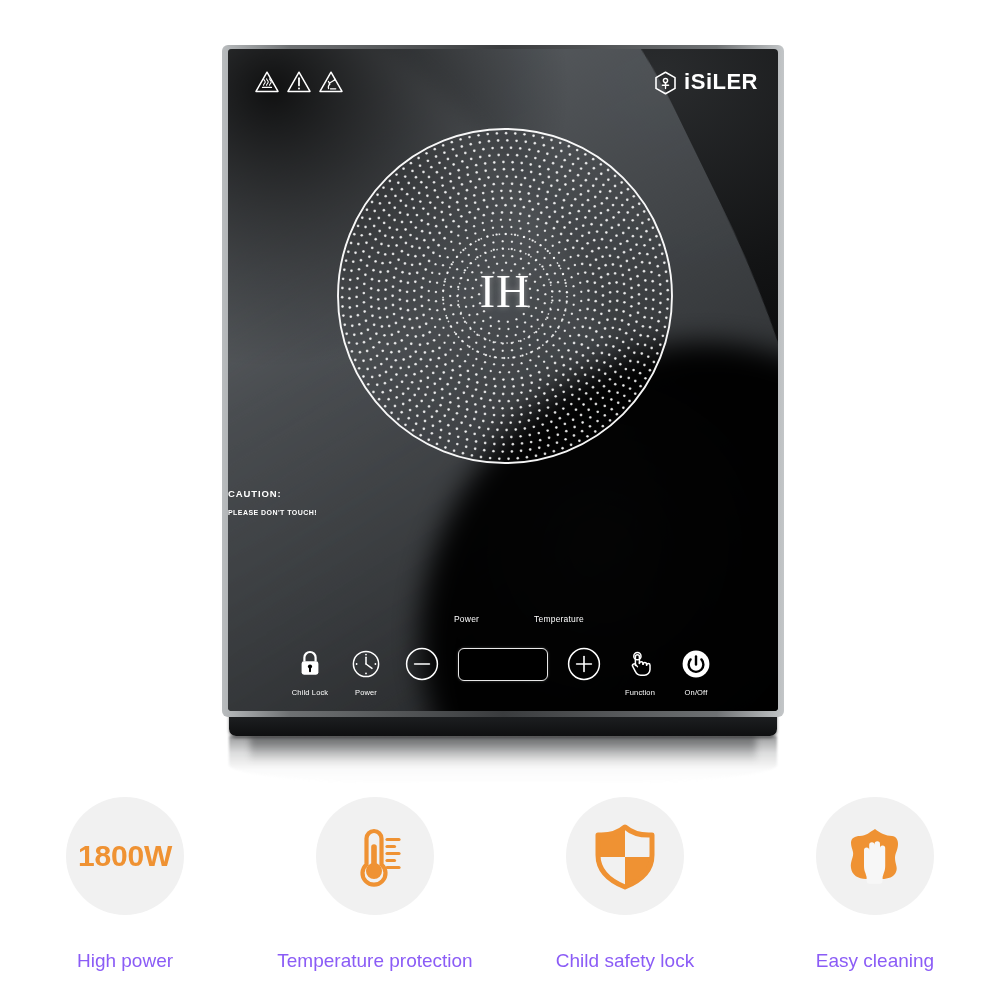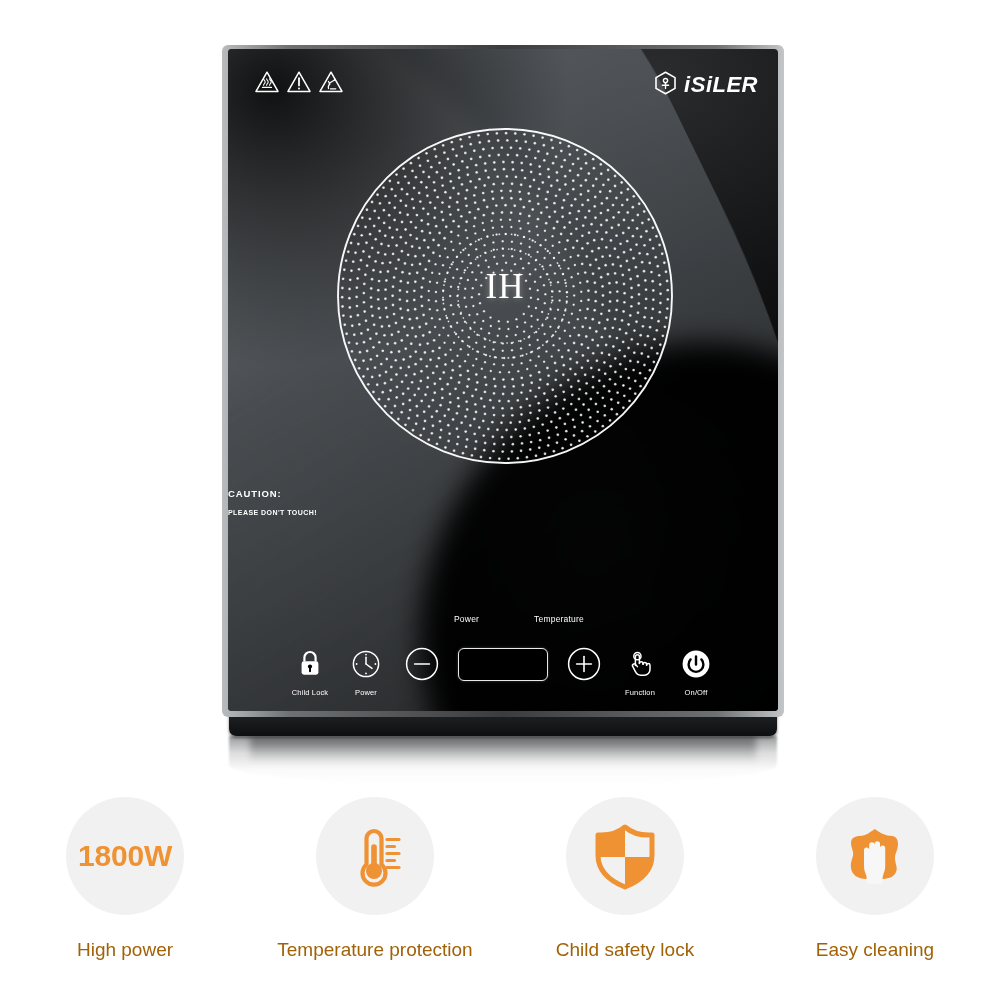--- a/index.html
+++ b/index.html
@@ -105,24 +105,23 @@
     gap: 6px;
     z-index: 9;
   }
   .warn-tri { width: 26px; height: 26px; display:block; }
 
   
   .brand {
     position: absolute;
     right: 20px; top: 22px;
     display: flex;
-    align-items: flex-end;
+    align-items: flex-start;
     gap: 7px;
     z-index: 9;
-    font-style: italic;
   }
   .brand-mark { width: 23px; height: 25px; display:block; }
   .brand-text {
     color: #ffffff;
     font-size: 22px;
     font-weight: bold;
     letter-spacing: .5px;
     line-height: 1;
   }
 
@@ -134,21 +133,21 @@
     z-index: 6;
   }
   .zone svg { display:block; width:350px; height:350px; }
 
   .ih-label {
     position:absolute;
     left:0; right:0; top: 148px;
     text-align:center;
     color:#ffffff;
     font-family:"Liberation Serif", serif;
-    font-size: 35px;
+    font-size: 46px;
     letter-spacing: 1px;
     line-height:1;
     text-shadow: 0 0 6px rgba(255,255,255,.35);
     z-index: 7;
   }
 
   
   .caution {
     position:absolute;
     left: 0; right: 0; top: 440px;
@@ -271,22 +270,22 @@
     margin-top: 7px;
   }
   .feature-watts {
     color: #ef9233;
     font-size: 30px;
     font-weight: bold;
     letter-spacing: -.2px;
     line-height:1;
   }
   .feature-label {
-    margin-top: 25px;
-    color: #a16207;
+    margin-top: 36px;
+    color: #8b5cf6;
     font-size: 19px;
     line-height: 1;
     white-space: nowrap;
   }
   .feature-circle svg { display:block; }
 </style>
 </head>
 <body>
 
 <div id="cooktop-stage">

